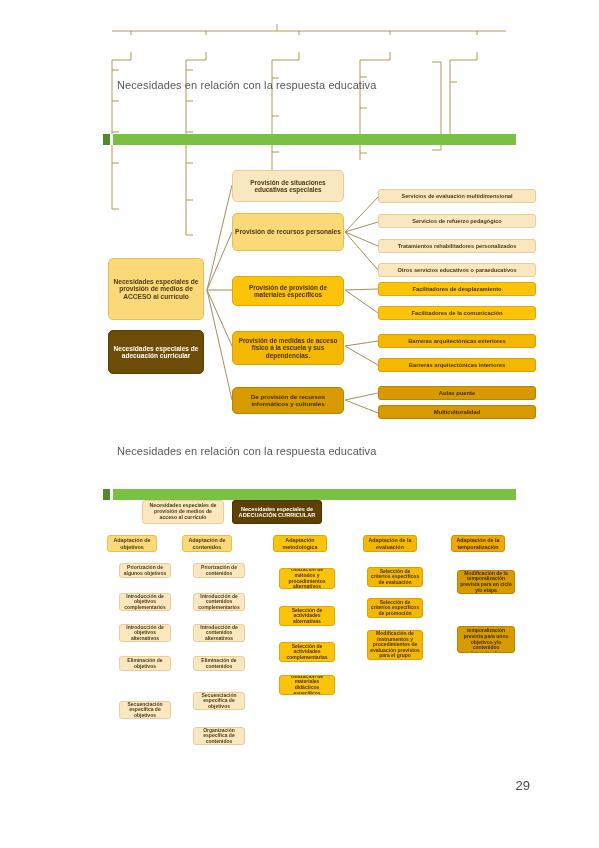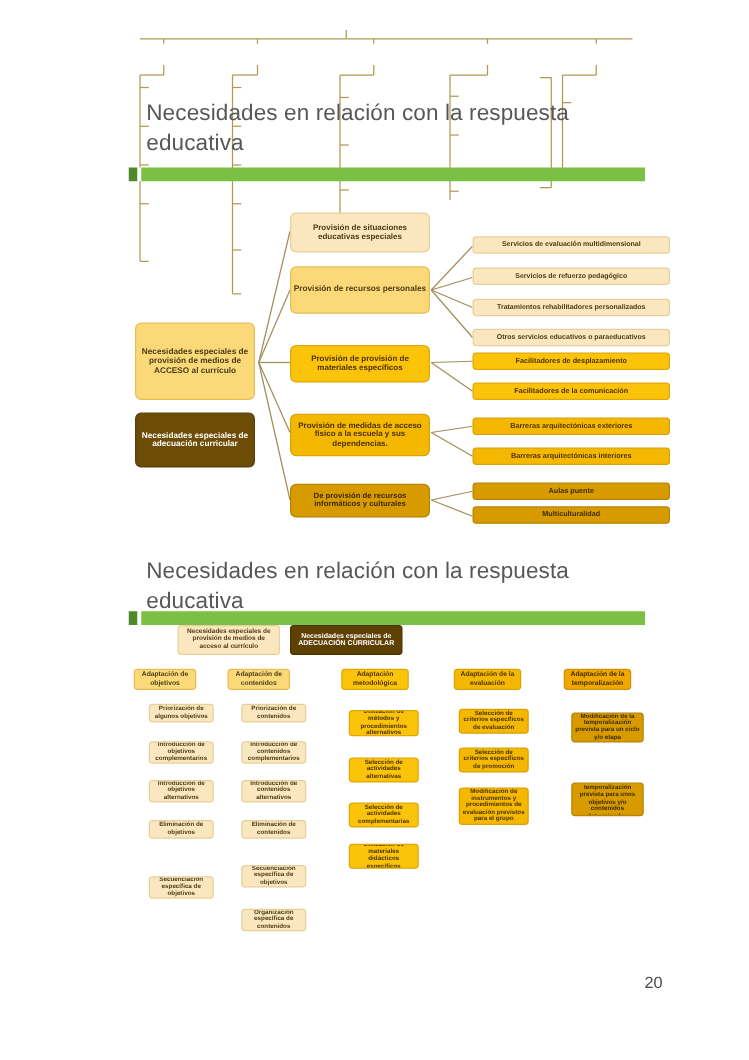--- a/index.html
+++ b/index.html
@@ -9,21 +9,21 @@
     font-family: "Liberation Sans", sans-serif;
     position: relative;
     overflow: hidden;
   }
   .page { position: absolute; inset: 0; }
 
   
   .sec-title {
     position: absolute;
     color: #575757;
-    font-size: 18px;
+    font-size: 11px;
     font-weight: 400;
     line-height: 1.35;
     letter-spacing: .1px;
   }
   .green-bar-wrap { position: absolute; height: 11px; display: flex; }
   .green-bar-dark { width: 7px; height: 100%; background: #4e8a2a; }
   .green-bar-gap  { width: 3px; height: 100%; background: #ffffff; }
   .green-bar-main { flex: 1; height: 100%; background: #7ac143; }
 
   
@@ -217,14 +217,14 @@
 
   
   <div class="nbox rnd2 c-gold" style="left:367px; top:567px; width:56px; height:20px; font-size:5px;">Selección de criterios específicos de evaluación</div>
   <div class="nbox rnd2 c-gold" style="left:367px; top:598px; width:56px; height:20px; font-size:5px;">Selección de criterios específicos de promoción</div>
   <div class="nbox rnd2 c-gold" style="left:367px; top:630px; width:56px; height:30px; font-size:5px;">Modificación de instrumentos y procedimientos de evaluación previstos para el grupo</div>
 
   
   <div class="nbox rnd2 c-dgold" style="left:457px; top:570px; width:58px; height:24px; font-size:5px;">Modificación de la temporalización prevista para un ciclo y/o etapa</div>
   <div class="nbox rnd2 c-dgold" style="left:457px; top:626px; width:58px; height:27px; font-size:5px;">Modificación de la temporalización prevista para unos objetivos y/o contenidos determinados</div>
 
-  <div class="pagenum">20</div>
+  <div class="pagenum">29</div>
 </div>
 
 </body></html>

